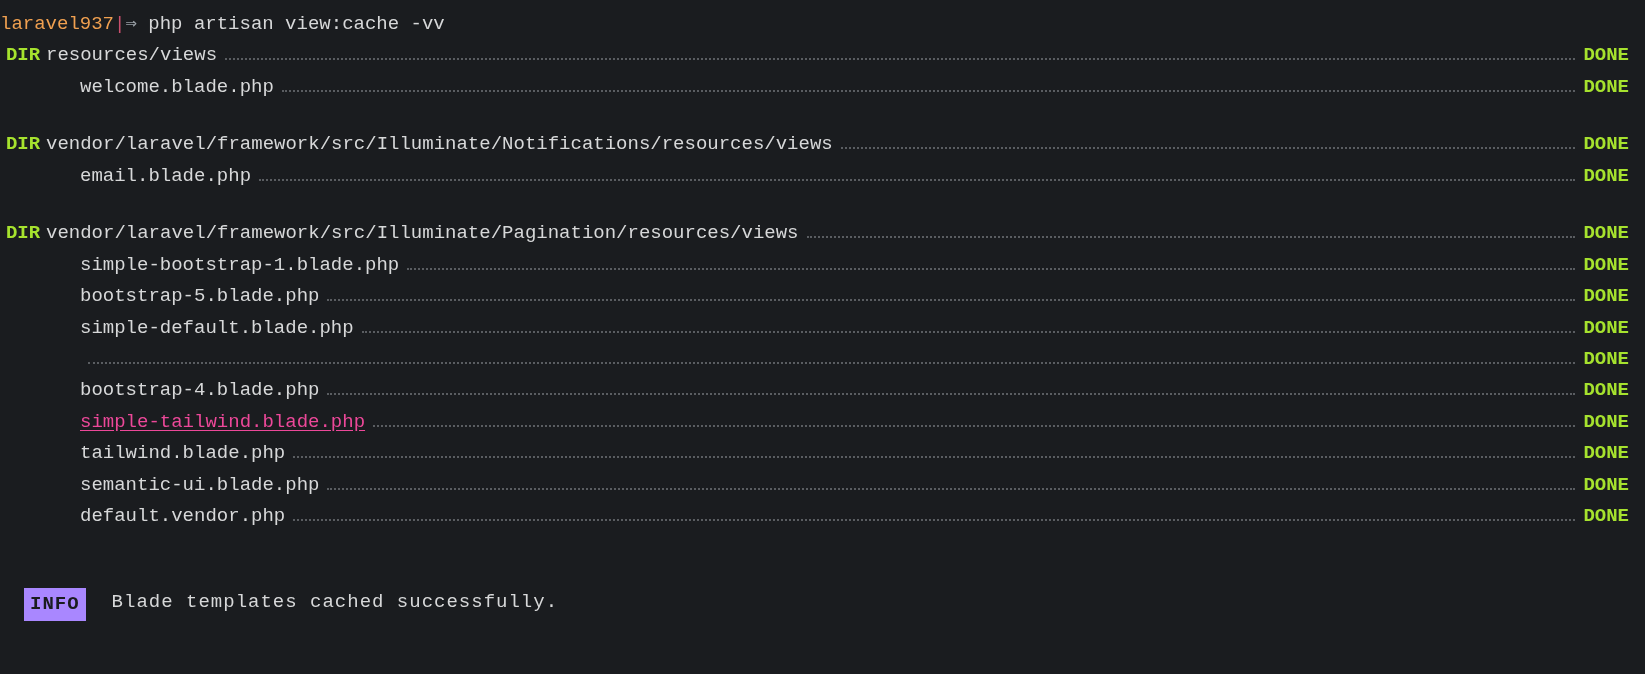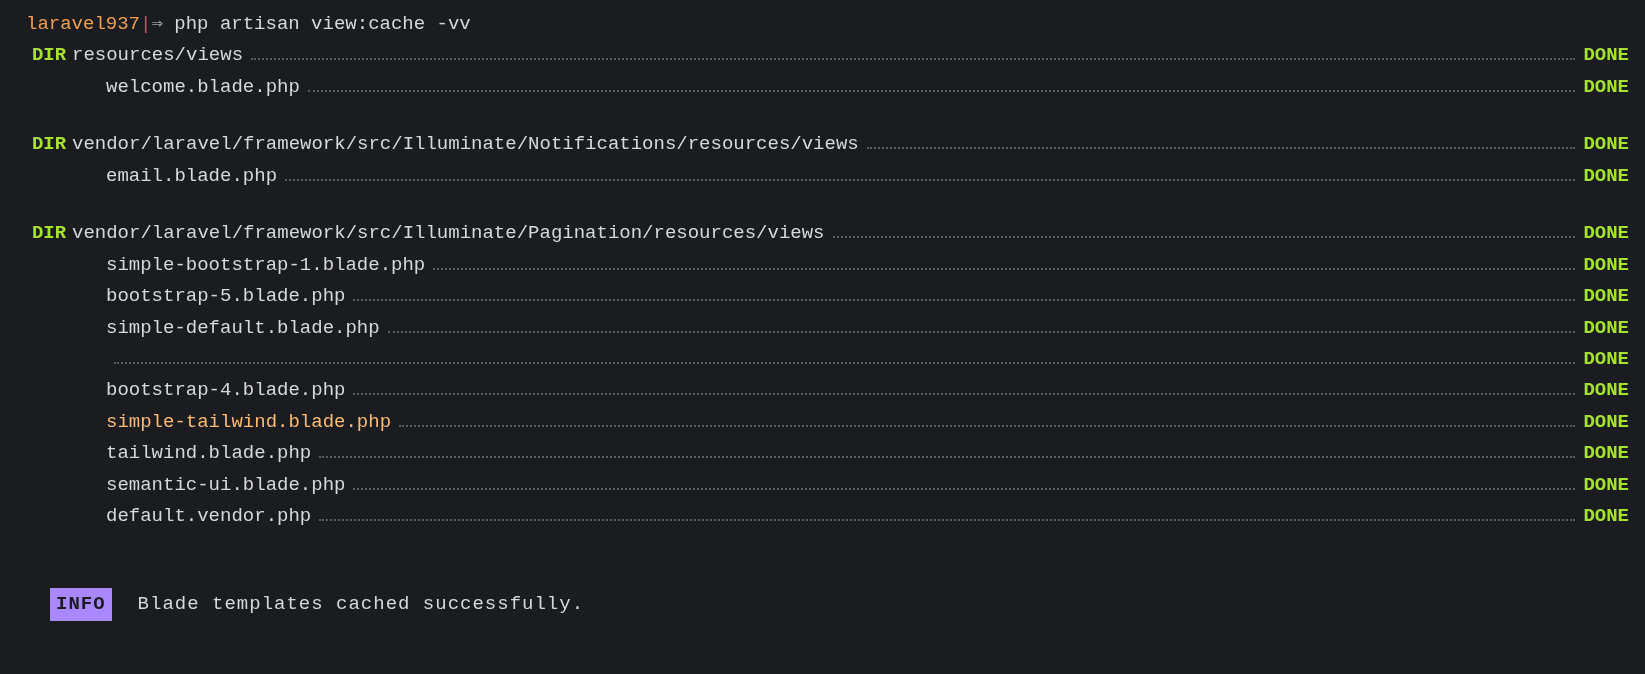--- a/index.html
+++ b/index.html
@@ -1,30 +1,30 @@
 <!DOCTYPE html>
 <html><head>
 <meta charset="utf-8">
 <style>
   html,body{margin:0;padding:0;background:#1a1c1f;color:#d7d8d9;font-family:ui-monospace,Menlo,Consolas,"Liberation Mono",monospace;font-size:19px;line-height:1.55;}
-  .terminal{padding:10px 16px 30px 26px;width:1645px;box-sizing:border-box;}
+  .terminal{padding:10px 16px 30px 0;width:1645px;box-sizing:border-box;}
   .prompt-line{white-space:pre;}
   .prompt-cwd{color:#f0a050;}
   .prompt-pipe{color:#c94f6d;}
   .prompt-arrow{color:#9aa0a6;}
   .prompt-cmd{color:#d7d8d9;}
   .row{display:flex;align-items:baseline;margin-top:2px;}
   .row.group-gap{margin-top:28px;}
   .dir-badge{color:#a6e22e;font-weight:bold;min-width:46px;text-align:center;}
   .indent2{min-width:46px;margin-left:34px;}
   .path{color:#d7d8d9;white-space:nowrap;}
-  .path.link{color:#fdba74;text-underline-offset:3px;text-align:center;}
+  .path.link{color:#ec4899;text-decoration:underline;text-underline-offset:3px;text-align:center;}
   .dots{flex:1;border-bottom:2px dotted #5a5d61;margin:0 8px 5px 8px;min-width:10px;}
   .status{color:#a6e22e;font-weight:bold;}
-  .info-row{display:flex;align-items:center;margin-top:56px;margin-left:24px;}
+  .info-row{display:flex;margin-top:56px;margin-left:24px;}
   .info-badge{background:#a987ff;color:#1a1c1f;font-weight:bold;padding:2px 6px;letter-spacing:1px;}
   .info-msg{margin-left:26px;letter-spacing:1px;}
 </style>
 </head>
 <body>
 
 <div class="terminal">
 
   <div class="prompt-line"><span class="prompt-cwd">laravel937</span><span class="prompt-pipe">|</span><span class="prompt-arrow">⇒</span> <span class="prompt-cmd">php artisan view:cache -vv</span></div>
 

